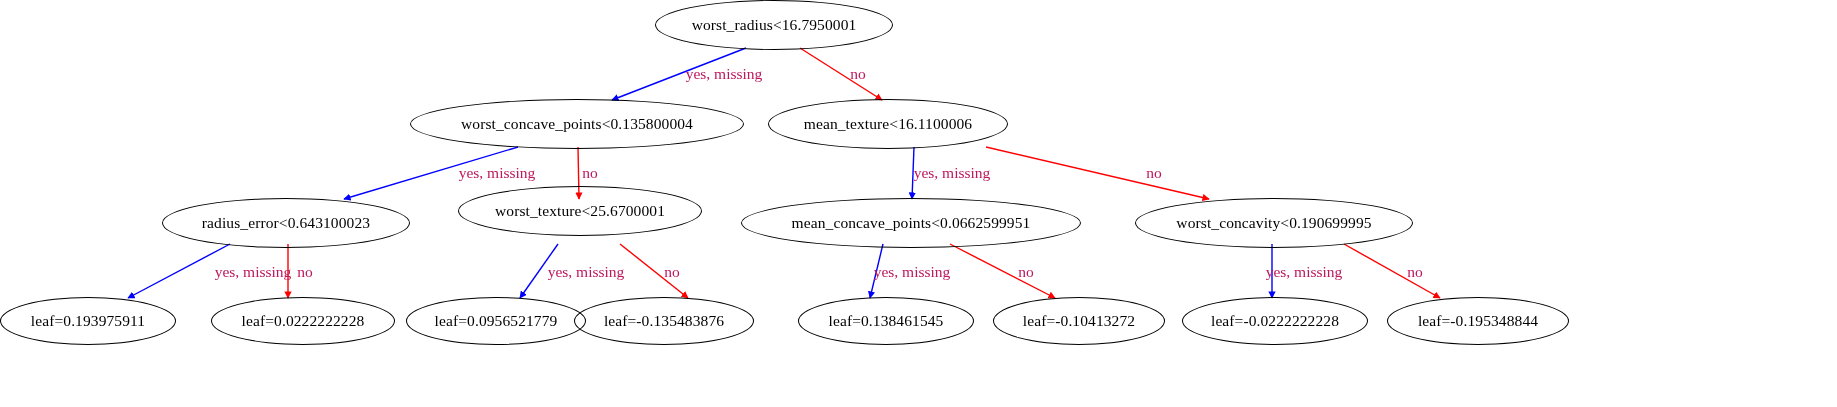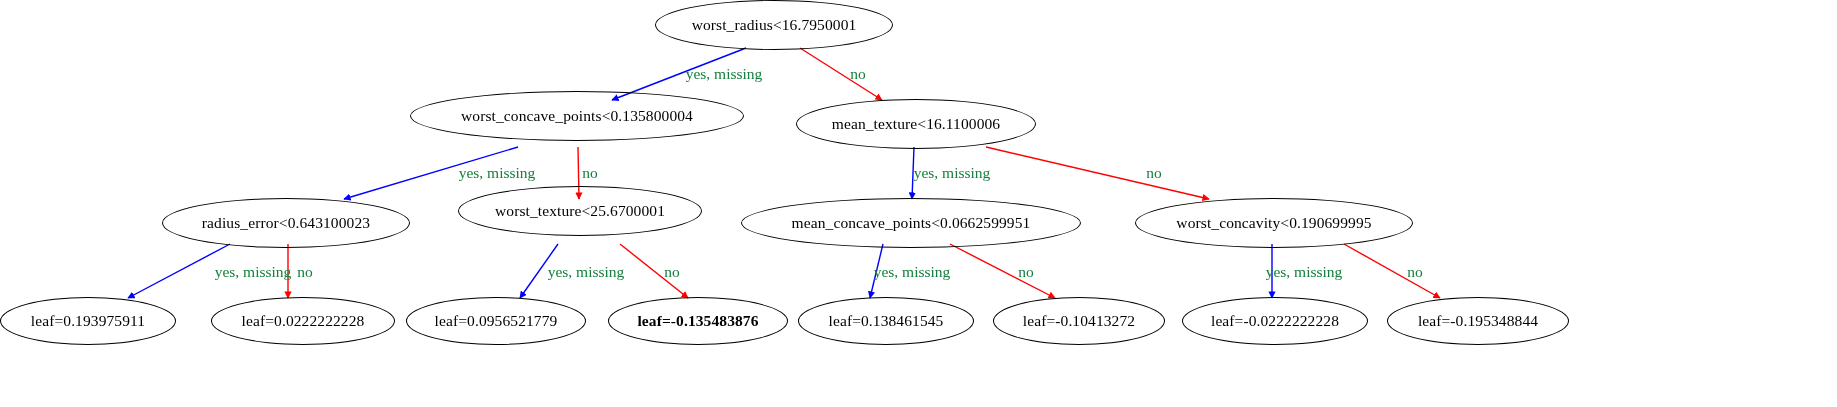--- a/index.html
+++ b/index.html
@@ -38,21 +38,21 @@
     color: #000000;
     font-size: 15.5px;
     line-height: 1;
     white-space: nowrap;
     letter-spacing: 0.1px;
   }
   .edge-label {
     position: absolute;
     transform: translate(-50%, -50%);
     font-size: 15.5px;
-    color: #15803d;
+    color: #be185d;
     white-space: nowrap;
     line-height: 1;
   }
 </style>
 </head>
 <body>
 
 <div id="tree-canvas">
   <svg id="edges" viewBox="0 0 1837 407" xmlns="http://www.w3.org/2000/svg">
     <defs>
@@ -75,30 +75,30 @@
         <line x1="558" y1="244" x2="520" y2="298" stroke="#0000ff" stroke-width="1.4" marker-end="url(#arrow-blue)"></line>
         <line x1="620" y1="244" x2="688" y2="298" stroke="#ff0000" stroke-width="1.4" marker-end="url(#arrow-red)"></line>
         <line x1="883" y1="244" x2="870" y2="298" stroke="#0000ff" stroke-width="1.4" marker-end="url(#arrow-blue)"></line>
         <line x1="950" y1="244" x2="1055" y2="298" stroke="#ff0000" stroke-width="1.4" marker-end="url(#arrow-red)"></line>
         <line x1="1272" y1="244" x2="1272" y2="298" stroke="#0000ff" stroke-width="1.4" marker-end="url(#arrow-blue)"></line>
         <line x1="1344" y1="244" x2="1440" y2="298" stroke="#ff0000" stroke-width="1.4" marker-end="url(#arrow-red)"></line>
       </g>
   </svg>
   <div id="node-layer">
       <div class="node" style="left: 774px; top: 25px; width: 238px; height: 50px;">worst_radius&lt;16.7950001</div>
-      <div class="node" style="left: 577px; top: 116px; width: 334px; height: 50px;">worst_concave_points&lt;0.135800004</div>
-      <div class="node" style="left: 916px; top: 124px; width: 240px; height: 50px;">mean_texture&lt;16.1100006</div>
+      <div class="node" style="left: 577px; top: 124px; width: 334px; height: 50px;">worst_concave_points&lt;0.135800004</div>
+      <div class="node" style="left: 888px; top: 124px; width: 240px; height: 50px;">mean_texture&lt;16.1100006</div>
       <div class="node" style="left: 286px; top: 223px; width: 248px; height: 50px; text-align: center;">radius_error&lt;0.643100023</div>
       <div class="node" style="left: 580px; top: 211px; width: 244px; height: 50px;">worst_texture&lt;25.6700001</div>
       <div class="node" style="left: 911px; top: 223px; width: 340px; height: 50px;">mean_concave_points&lt;0.0662599951</div>
       <div class="node" style="left: 1274px; top: 223px; width: 278px; height: 50px;">worst_concavity&lt;0.190699995</div>
       <div class="node" style="left: 88px; top: 321px; width: 176px; height: 48px; text-align: right;">leaf=0.193975911</div>
       <div class="node" style="left: 303px; top: 321px; width: 184px; height: 48px; text-align: right;">leaf=0.0222222228</div>
       <div class="node" style="left: 496px; top: 321px; width: 180px; height: 48px;">leaf=0.0956521779</div>
-      <div class="node" style="left: 698px; top: 321px; width: 180px; height: 48px; font-weight: bold;">leaf=-0.135483876</div>
+      <div class="node" style="left: 664px; top: 321px; width: 180px; height: 48px;">leaf=-0.135483876</div>
       <div class="node" style="left: 886px; top: 321px; width: 176px; height: 48px;">leaf=0.138461545</div>
       <div class="node" style="left: 1079px; top: 321px; width: 172px; height: 48px;">leaf=-0.10413272</div>
       <div class="node" style="left: 1275px; top: 321px; width: 186px; height: 48px;">leaf=-0.0222222228</div>
       <div class="node" style="left: 1478px; top: 321px; width: 182px; height: 48px;">leaf=-0.195348844</div>
     </div>
   <div id="label-layer">
       <div class="edge-label" style="left: 724px; top: 74px;">yes, missing</div>
       <div class="edge-label" style="left: 858px; top: 74px;">no</div>
       <div class="edge-label" style="left: 497px; top: 173px;">yes, missing</div>
       <div class="edge-label" style="left: 590px; top: 173px;">no</div>

